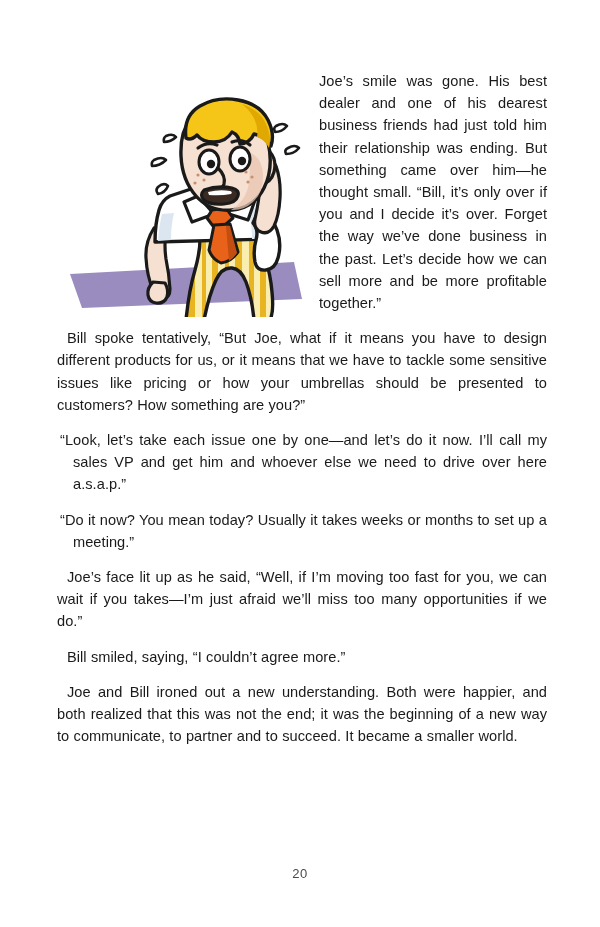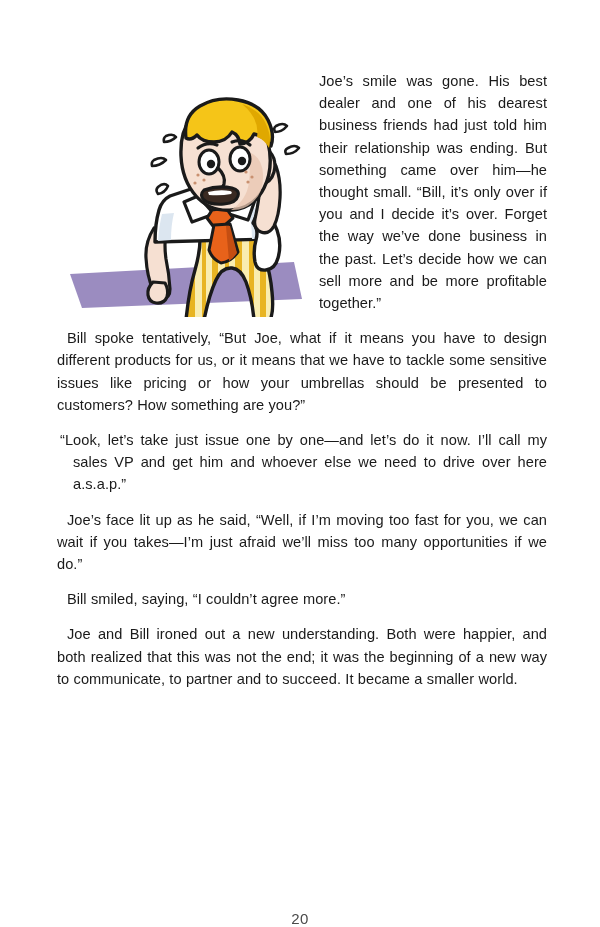--- a/index.html
+++ b/index.html
@@ -76,24 +76,23 @@
     padding-left: 13px;
   }
 
   
   .folio {
     position: absolute;
     left: 0;
     right: 0;
     top: 866px;
     text-align: center;
-    font-size: 15px;
+    font-size: 13px;
     color: #4a4a4a;
     letter-spacing: 0.5px;
-    margin-top: 44px;
   }
 </style>
 </head>
 <body>
 
 <div class="page">
 
   <div class="content">
 
     <div class="illo-float">
@@ -181,22 +180,23 @@
           <path d="M214 34 q7 -4 11 0 q-5 6 -12 6 q-2 -4 1 -6 z"></path>
           <path d="M226 56 q7 -4 11 0 q-5 6 -13 6 q-2 -4 2 -6 z"></path>
         </g>
       </svg>
     </div>
 
     <p class="wrap-para">Joe’s smile was gone. His best dealer and one of his dearest business friends had just told him their relationship was ending. But something came over him—he thought small. “Bill, it’s only over if you and I decide it’s over. Forget the way we’ve done business in the past. Let’s decide how we can sell more and be more profitable together.”</p>
 
     <p class="plain">Bill spoke tentatively, “But Joe, what if it means you have to design different products for us, or it means that we have to tackle some sensitive issues like pricing or how your umbrellas should be presented to customers? How something are you?”</p>
 
-    <p class="quoted">“Look, let’s take just issue one by one—and let’s do it now. I’ll call my sales VP and get him and whoever else we need to drive over here a.s.a.p.”</p>
-
+    <p class="quoted">“Look, let’s take each issue one by one—and let’s do it now. I’ll call my sales VP and get him and whoever else we need to drive over here a.s.a.p.”</p>
+
+    <p class="quoted">“Do it now? You mean today? Usually it takes weeks or months to set up a meeting.”</p>
 
     <p class="plain">Joe’s face lit up as he said, “Well, if I’m moving too fast for you, we can wait if you takes—I’m just afraid we’ll miss too many opportunities if we do.”</p>
 
     <p class="plain">Bill smiled, saying, “I couldn’t agree more.”</p>
 
     <p class="plain">Joe and Bill ironed out a new understanding. Both were happier, and both realized that this was not the end; it was the beginning of a new way to communicate, to partner and to succeed. It became a smaller world.</p>
 
   </div>
 
   <div class="folio">20</div>

